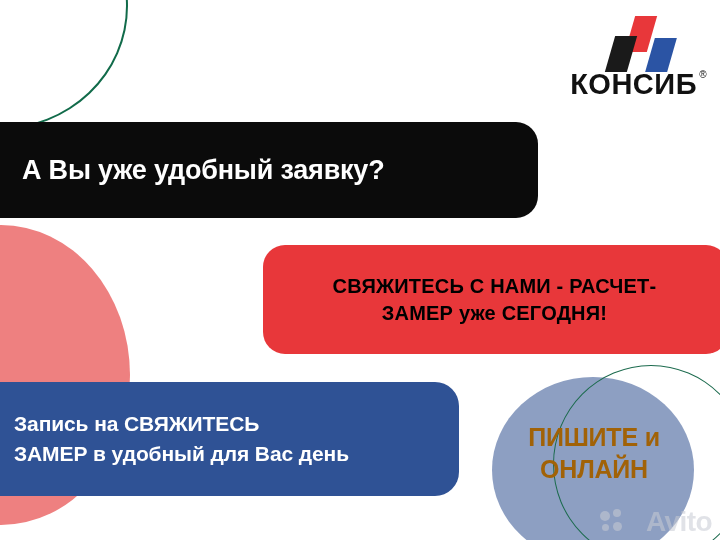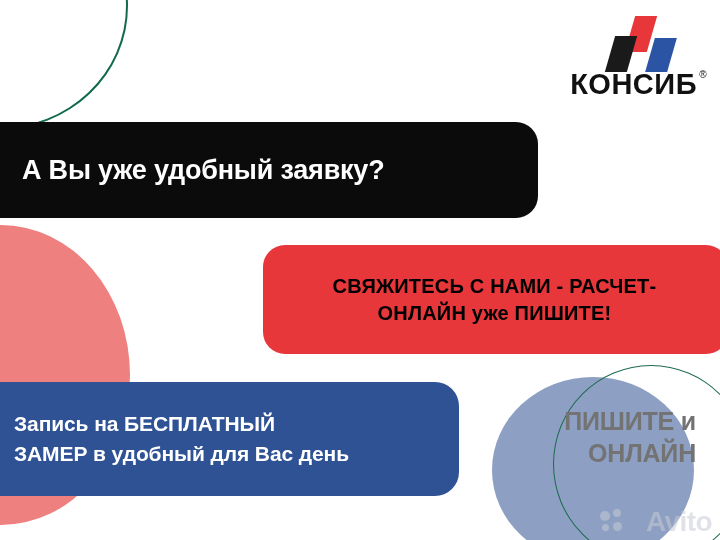--- a/index.html
+++ b/index.html
@@ -140,25 +140,25 @@
     font-size:21px;
     font-weight:bold;
     line-height:1.42;
     letter-spacing:-0.1px;
   }
   .blue-l2 { display:block; }
 
   
   #callout {
     position:absolute;
-    left:492px; top:405px;
+    left:492px; top:421px;
     width:204px;
     z-index:5;
-    text-align:right;
-    color:#737373;
+    text-align:center;
+    color:#a16207;
     font-size:25px;
     font-weight:bold;
     line-height:1.28;
     letter-spacing:-0.2px;
   }
   .callout-l2 { display:block; }
 
   
   #avito-watermark {
     position:absolute;
@@ -214,27 +214,27 @@
     </div>
   </div>
 
   <div class="banner" id="banner-black">
     <span id="banner-black-text">А Вы уже удобный заявку?</span>
   </div>
 
   <div class="banner" id="banner-red">
     <div id="banner-red-text">
       <span>СВЯЖИТЕСЬ С НАМИ - РАСЧЕТ-</span>
-      <span class="red-l2">ОНЛАЙН уже ПИШИТЕ!</span>
+      <span class="red-l2">ЗАМЕР уже СЕГОДНЯ!</span>
     </div>
   </div>
 
   <div class="banner" id="banner-blue">
     <div id="banner-blue-text">
-      <span>Запись на БЕСПЛАТНЫЙ</span>
+      <span>Запись на СВЯЖИТЕСЬ</span>
       <span class="blue-l2">ЗАМЕР в удобный для Вас день</span>
     </div>
   </div>
 
   <div id="callout">
     <span>ПИШИТЕ и</span>
     <span class="callout-l2">ОНЛАЙН</span>
   </div>
 
   <div id="avito-watermark">

